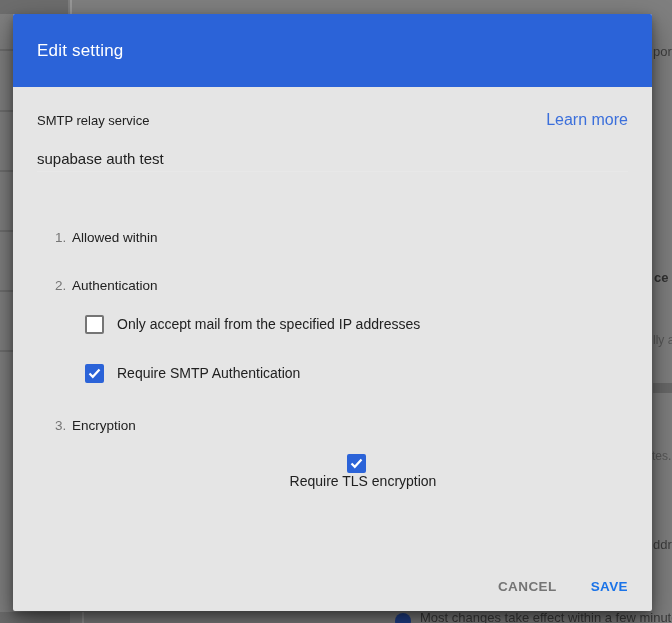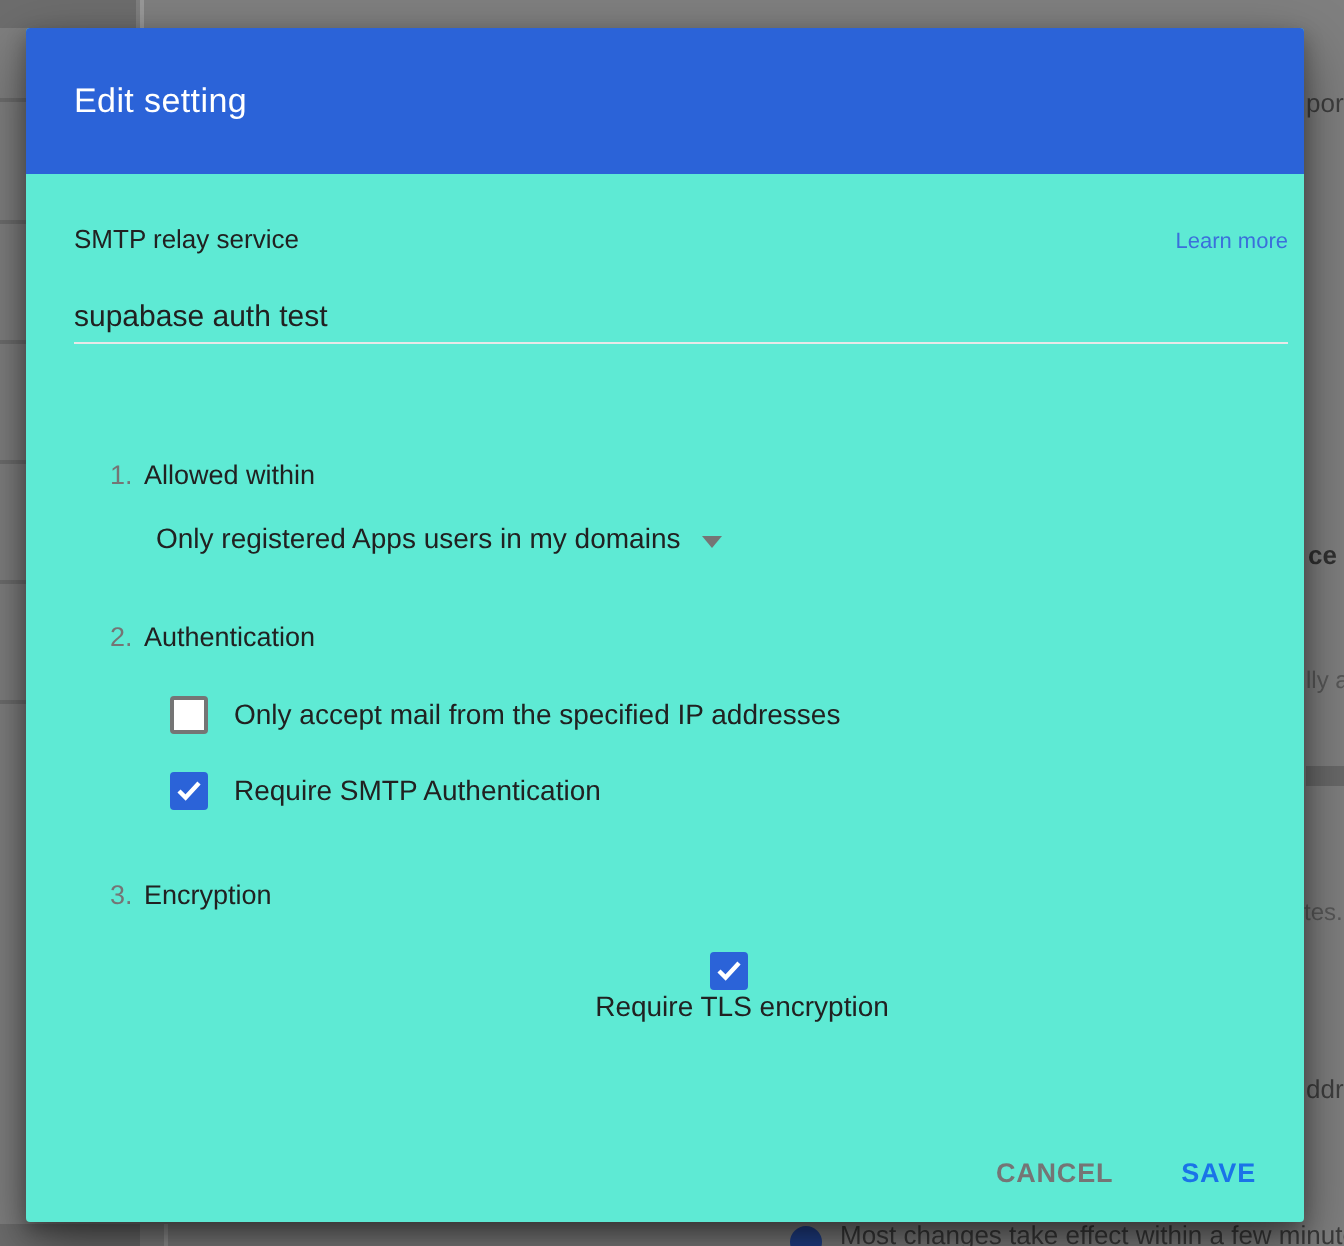--- a/index.html
+++ b/index.html
@@ -29,34 +29,34 @@
   .bg-vline-bottom { position: absolute; left: 82px; top: 612px; width: 2px; height: 11px; background: #959595; }
   .bg-info-circle {
     position: absolute; left: 395px; top: 613px; width: 16px; height: 16px;
     border-radius: 50%; background: #21418c;
   }
   .bg-note { position: absolute; left: 420px; top: 610px; font-size: 13px; color: #3a3a3a; white-space: nowrap; }
 
   
   .modal {
     position: absolute; left: 13px; top: 14px; width: 639px; height: 597px;
-    background: #5eead4; border-radius: 2px;
+    background: #e5e5e5; border-radius: 2px;
     box-shadow: 0 12px 30px rgba(0,0,0,0.45), 0 4px 10px rgba(0,0,0,0.3);
   }
   .modal-header {
     height: 73px; background: #2b63d8; border-radius: 2px 2px 0 0;
     display: flex; align-items: center; padding-left: 24px;
   }
   .modal-title { color: #ffffff; font-size: 17px; font-weight: 500; letter-spacing: 0.2px; }
 
-  .modal-body { padding: 25px 8px 0 24px; position: relative; }
+  .modal-body { padding: 25px 24px 0 24px; position: relative; }
 
   .setting-row { display: flex; justify-content: space-between; align-items: baseline; }
   .setting-label { font-size: 13px; color: #212121; line-height: 16px; }
-  .learn-more { font-size: 11px; color: #3b6fdb; text-decoration: none; cursor: pointer; line-height: 16px; margin-left: 44px; }
+  .learn-more { font-size: 16px; color: #3b6fdb; text-decoration: none; cursor: pointer; line-height: 16px; margin-left: 44px; }
 
   .name-input {
     display: block; width: 100%; margin-top: 21px;
     border: none; border-bottom: 1px solid #e8e8e8; outline: none;
     font-family: "Liberation Sans", sans-serif;
     font-size: 15px; color: #212121; line-height: 18px; padding: 0 0 3px 0;
     background: transparent;
   }
 
   .sections { margin-left: 18px; margin-top: 57px; }
@@ -74,21 +74,21 @@
     width: 0; height: 0;
     border-left: 5px solid transparent; border-right: 5px solid transparent;
     border-top: 6px solid #757575;
   }
 
   .sec-auth { margin-top: 31px; }
   .sec-enc { margin-top: 34px; }
 
   .checkbox-row { margin-left: 30px; display: flex; align-items: center; cursor: pointer; }
   .cr-1 { margin-top: 21px; }
-  .cr-2 { margin-top: 19px; }
+  .cr-2 { margin-top: 30px; }
   .cr-3 { margin-top: 20px; flex-direction: column; }
   .checkbox {
     width: 19px; height: 19px; border-radius: 2px; flex: 0 0 auto;
     display: flex; align-items: center; justify-content: center;
   }
   .checkbox.unchecked { border: 2px solid #757575; background: #ffffff; }
   .checkbox.checked { border: 2px solid #2b63d8; background: #2b63d8; }
   .checkbox-label { margin-left: 13px; font-size: 14px; color: #212121; line-height: 17px; }
 
   .modal-footer {
@@ -144,24 +144,20 @@
     </div>
 
     <input class="name-input" type="text" value="supabase auth test" style="">
 
     <div class="sections">
 
       
       <div class="sec-title">
         <span class="sec-num">1.</span>
         <span class="sec-name">Allowed within</span>
-      </div>
-      <div class="dropdown">
-        <span class="dropdown-value">Only registered Apps users in my domains</span>
-        <span class="caret"></span>
       </div>
 
       
       <div class="sec-title sec-auth">
         <span class="sec-num">2.</span>
         <span class="sec-name">Authentication</span>
       </div>
 
       <div class="checkbox-row cr-1">
         <span class="checkbox unchecked"></span>

